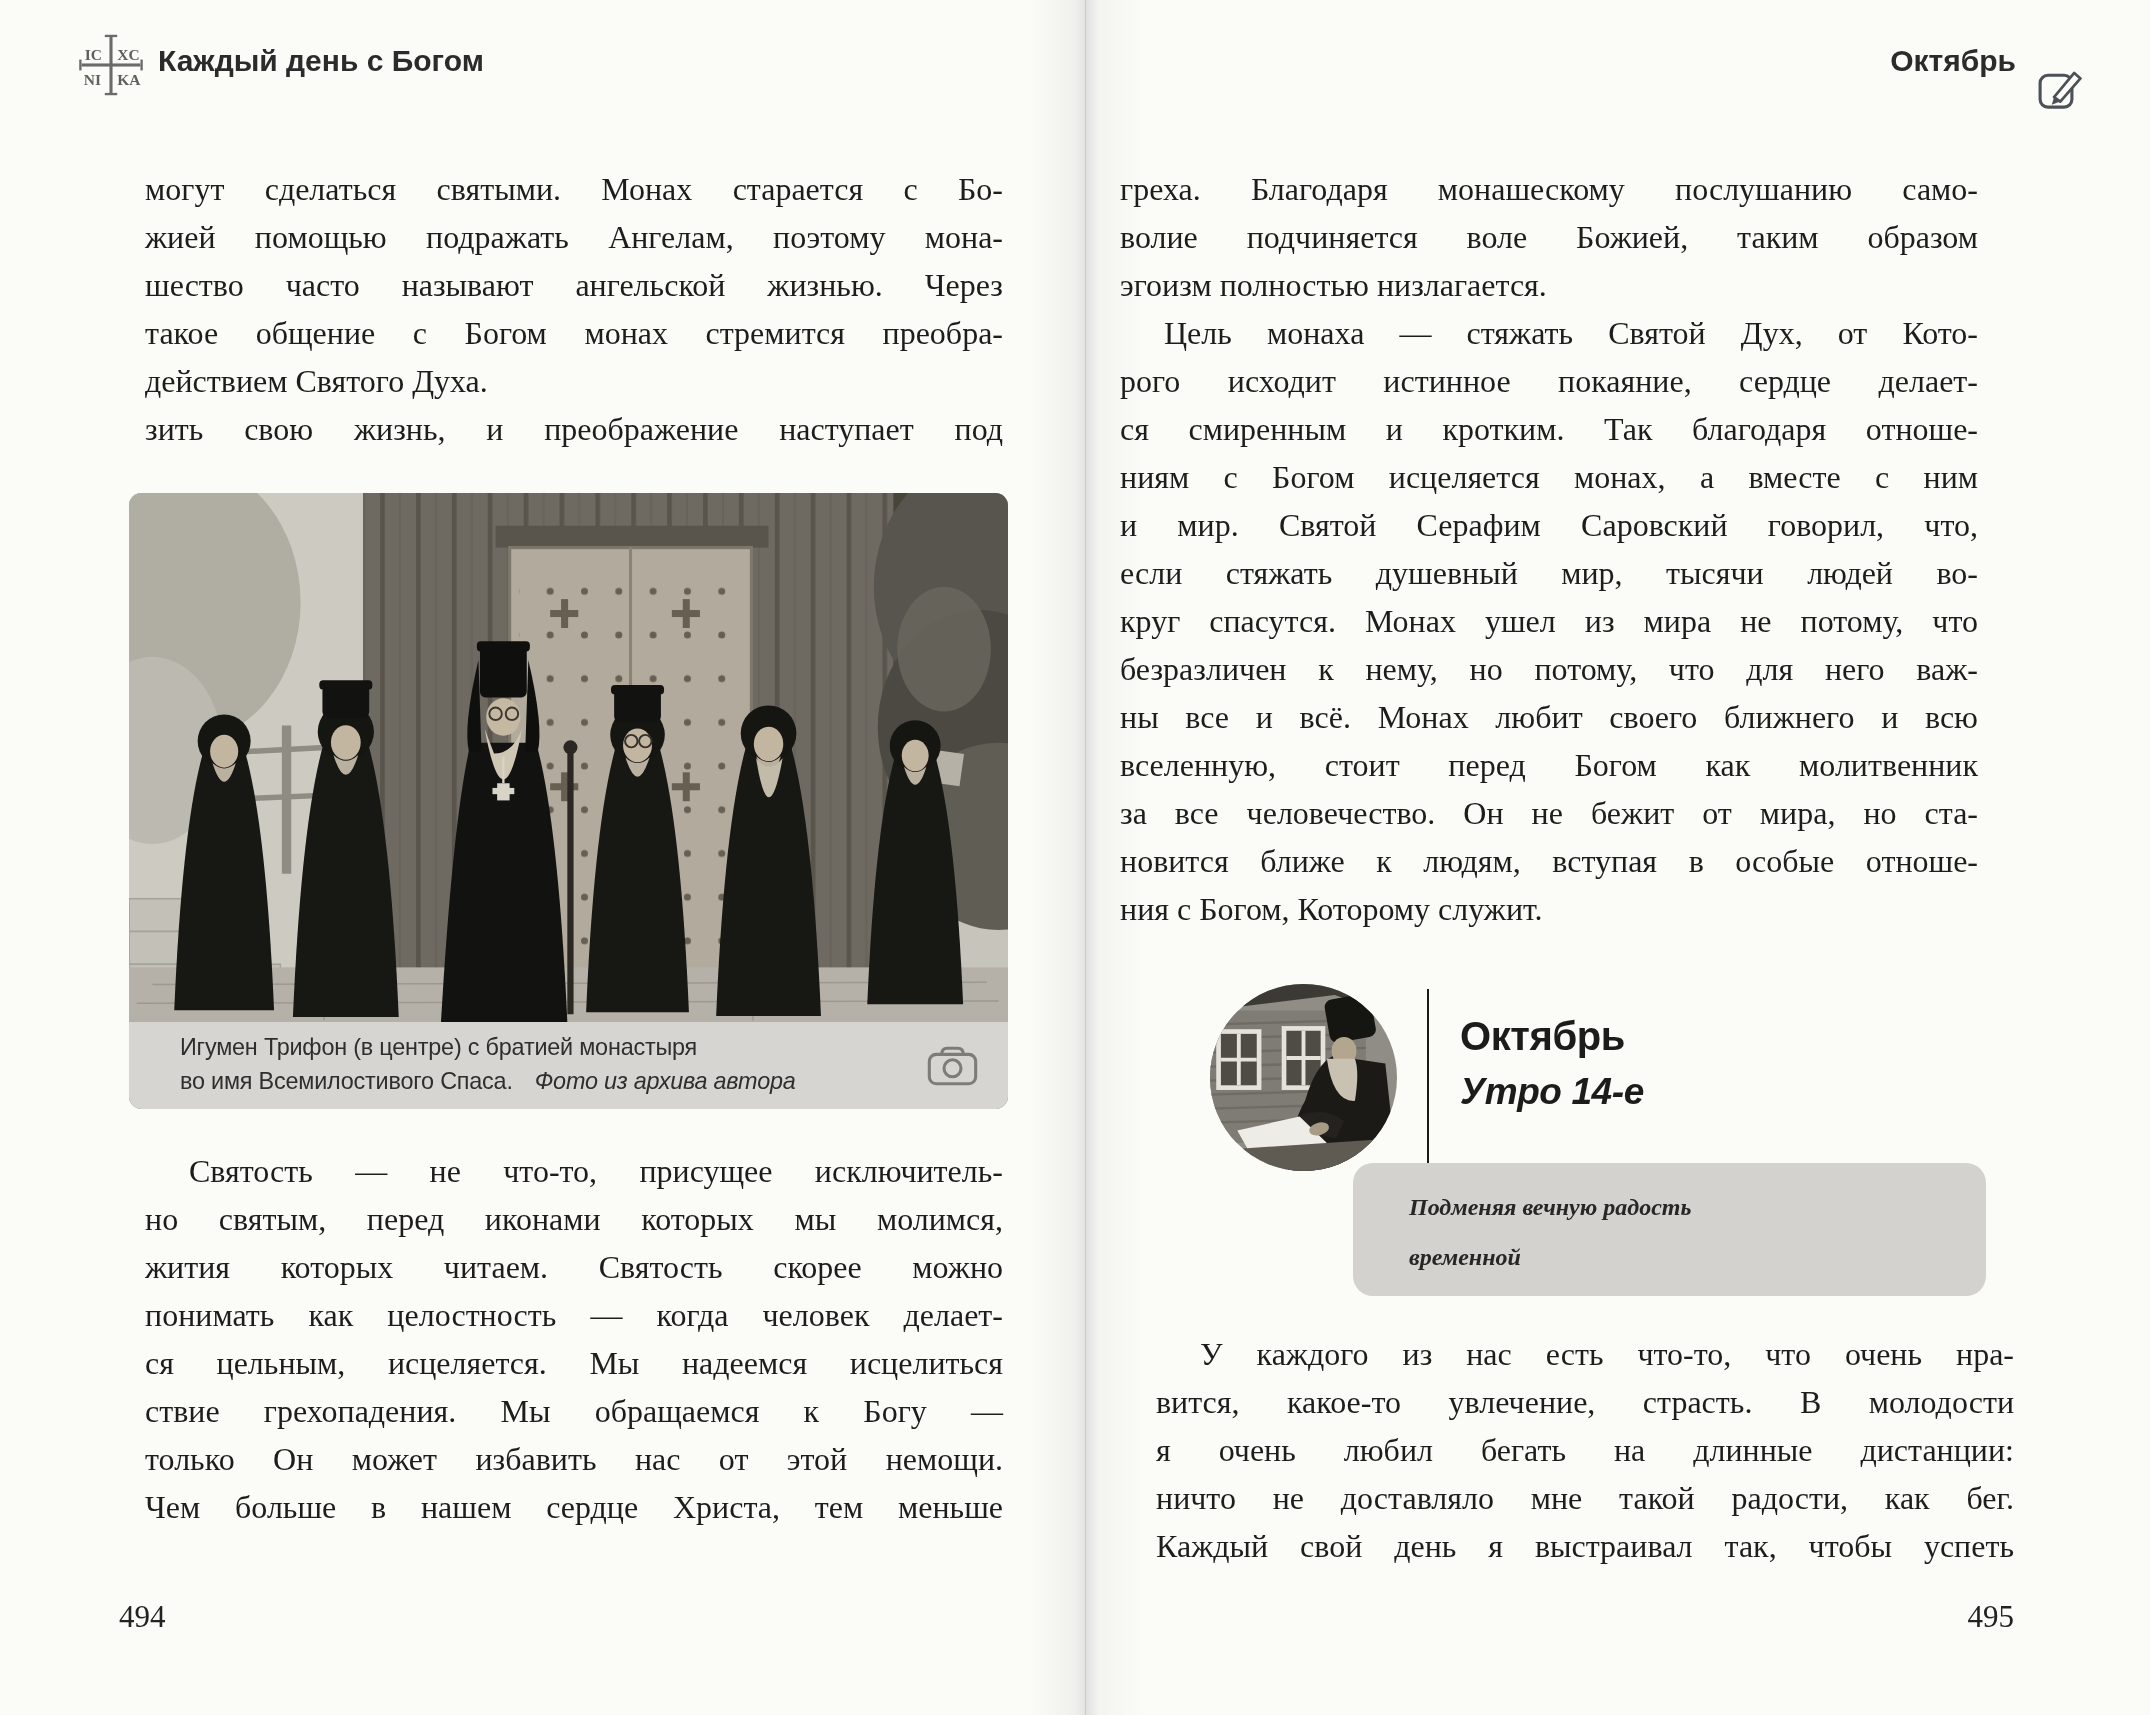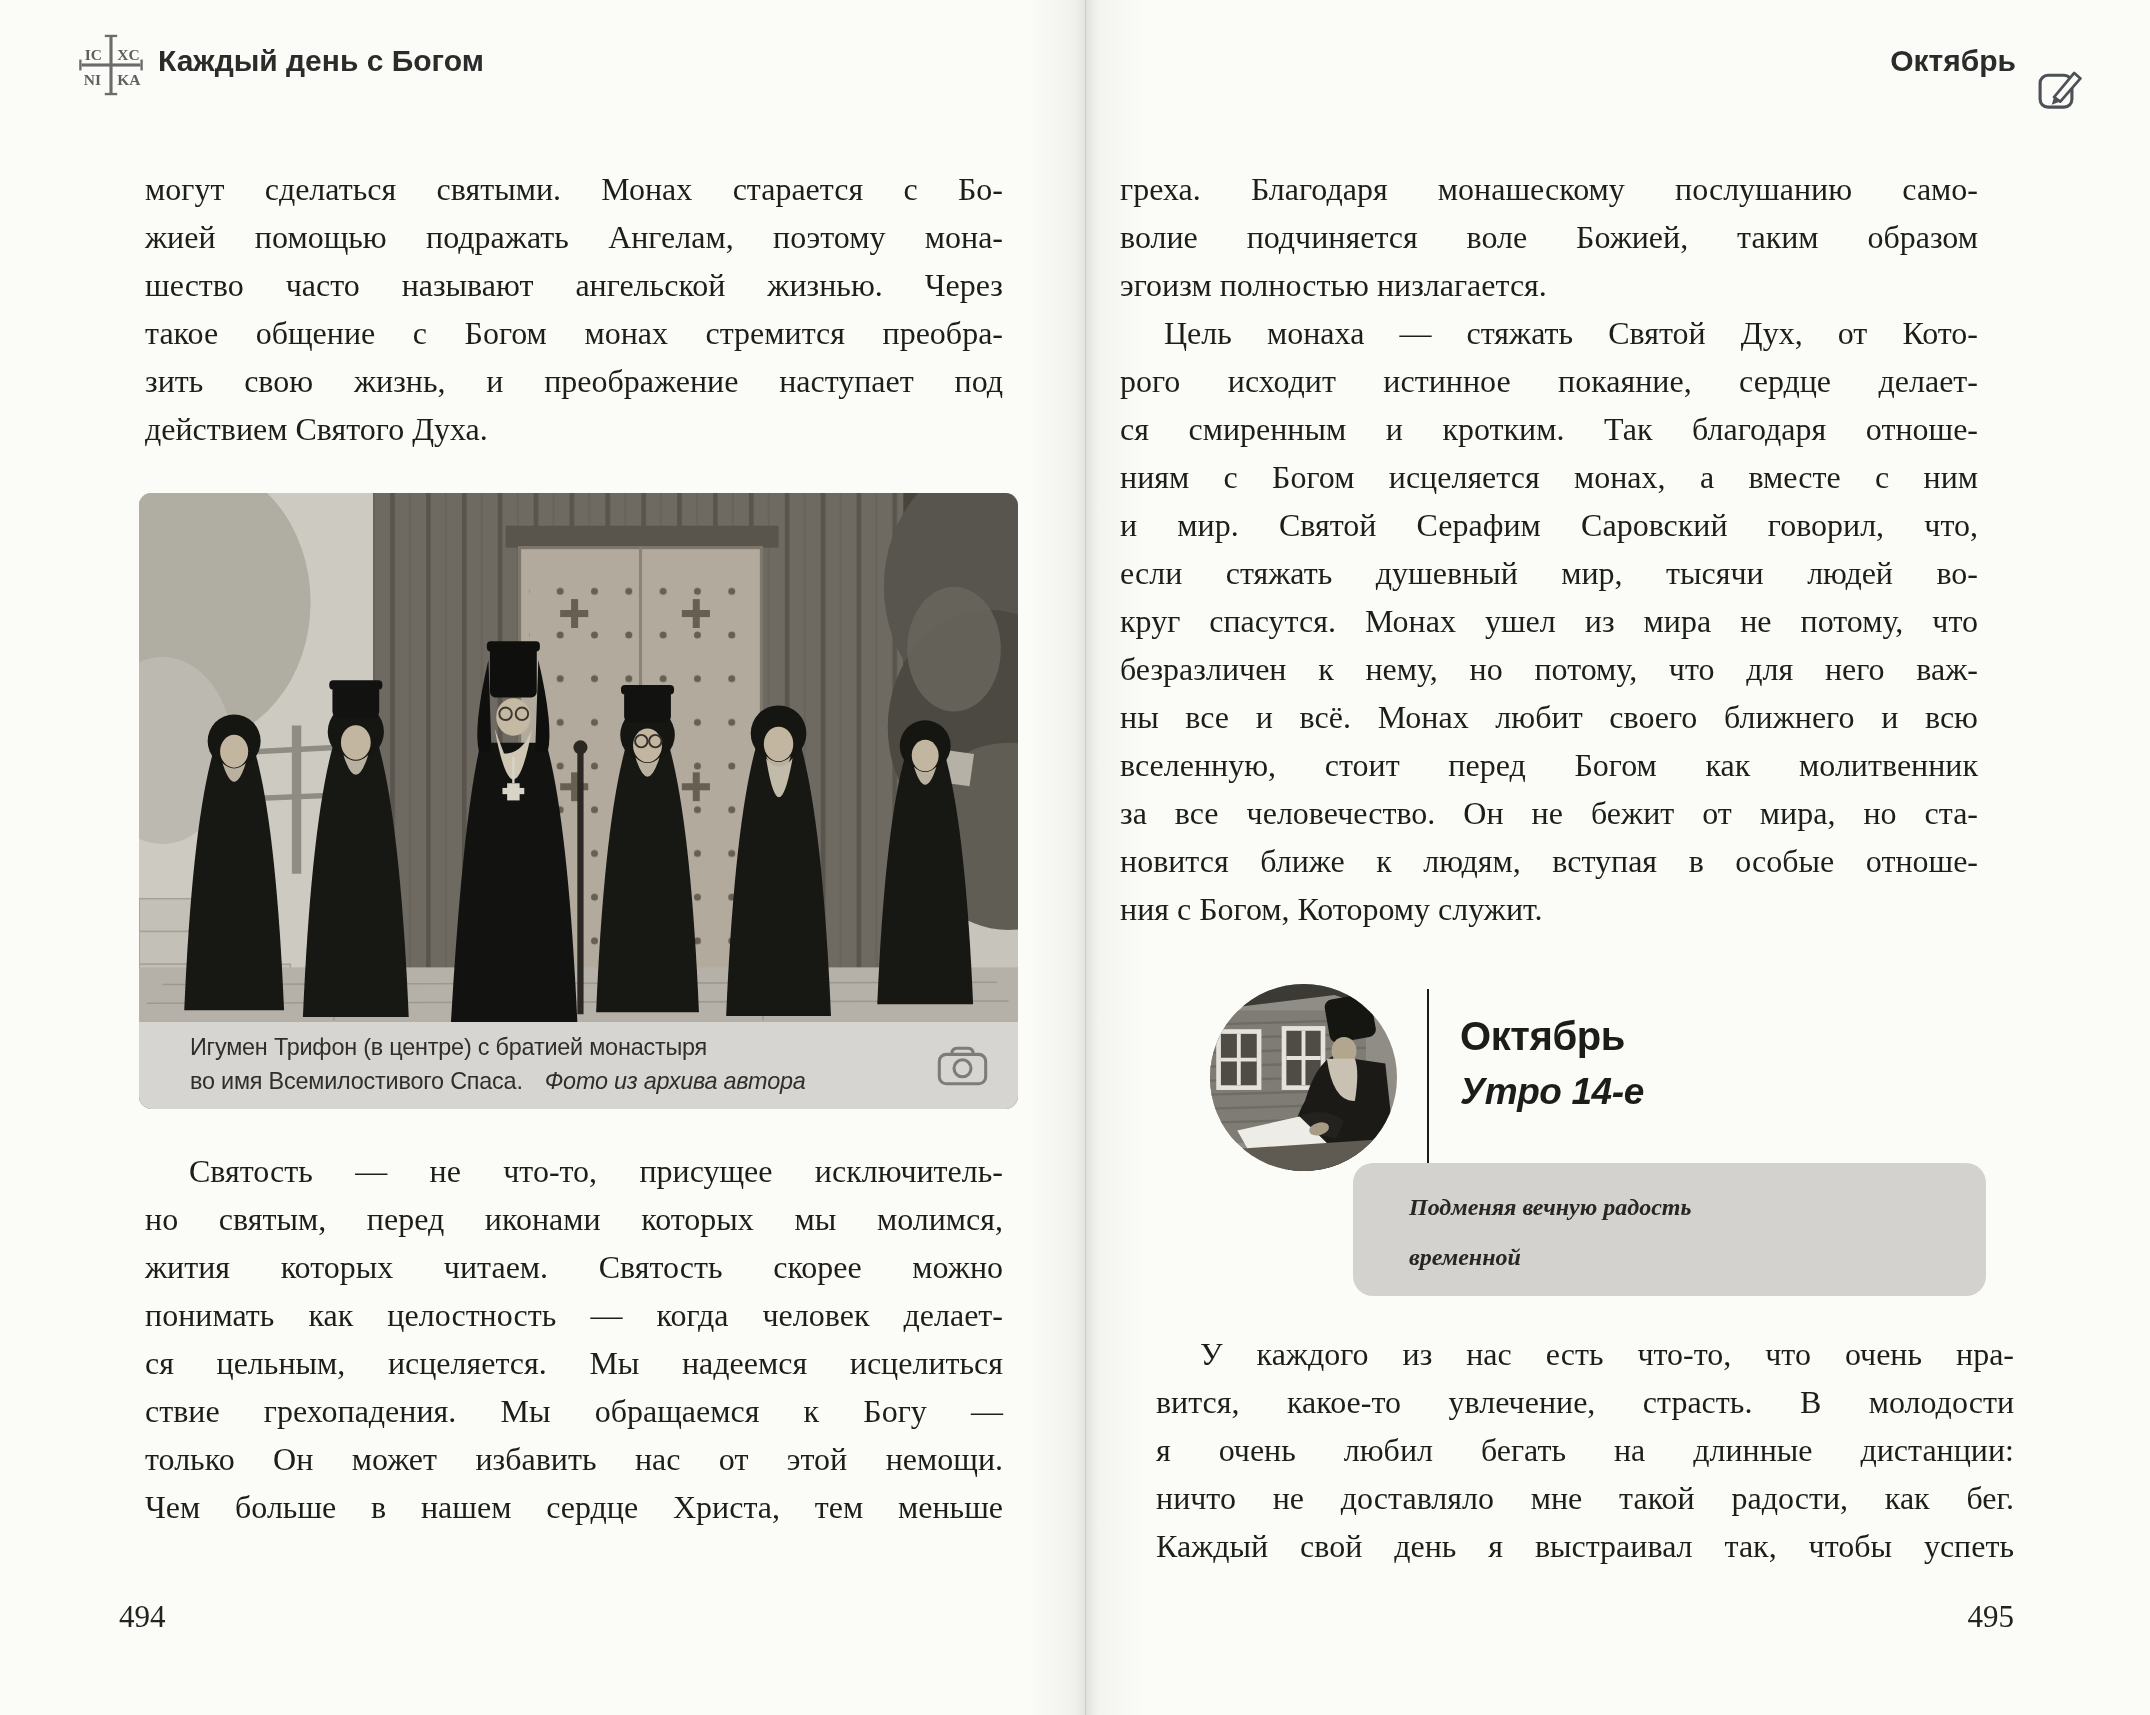--- a/index.html
+++ b/index.html
@@ -25,21 +25,21 @@
   .col{width:858px;}
   .ln{
     height:48px;line-height:48px;font-size:32px;
     text-align:justify;text-align-last:justify;
     white-space:normal;color:#1e1d1b;
   }
   .ln-end{text-align-last:left;}
   .ln-ind{text-indent:44px;}
   
   .photo-card{
-    left:139px;top:493px;width:879px;height:616px;
+    left:129px;top:493px;width:879px;height:616px;
     border-radius:12.5px;overflow:hidden;background:#737373;
   }
   .photo-area{width:879px;height:529px;overflow:hidden;}
   .caption{
     position:relative;width:879px;height:87px;background:#d6d5d1;
     font-family:"Liberation Sans","DejaVu Sans",sans-serif;
     font-size:23.4px;line-height:34px;color:#2e2e2c;
     letter-spacing:-0.2px;
   }
   .caption-text{position:absolute;left:51px;top:7.8px;}
@@ -86,22 +86,22 @@
   <text x="54" y="66" font-family="Liberation Serif, serif" font-weight="bold" font-size="20" fill="#5f5f5f">KA</text>
 </svg>
 
 <div class="abs hdr" style="left:158px;top:44px;">Каждый день с Богом</div>
 
 <div class="abs col" style="left:145px;top:165px;">
   <div class="ln">могут сделаться святыми. Монах старается с Бо-</div>
   <div class="ln">жией помощью подражать Ангелам, поэтому мона-</div>
   <div class="ln">шество часто называют ангельской жизнью. Через</div>
   <div class="ln">такое общение с Богом монах стремится преобра-</div>
+  <div class="ln ln-end">действием Святого Духа.</div>
   <div class="ln">зить свою жизнь, и преображение наступает под</div>
-  <div class="ln ln-end">действием Святого Духа.</div>
 </div>
 
 <div class="abs photo-card">
   <div class="photo-area">
     <svg width="879" height="529" viewBox="0 0 1127 678" preserveAspectRatio="none">
       <defs>
         <pattern id="planks" width="46" height="676" patternUnits="userSpaceOnUse">
           <rect width="46" height="676" fill="#6e6a62"></rect>
           <rect width="6" height="676" fill="#59554d"></rect>
           <rect x="24" width="3" height="676" fill="#645f57" opacity="0.6"></rect>

